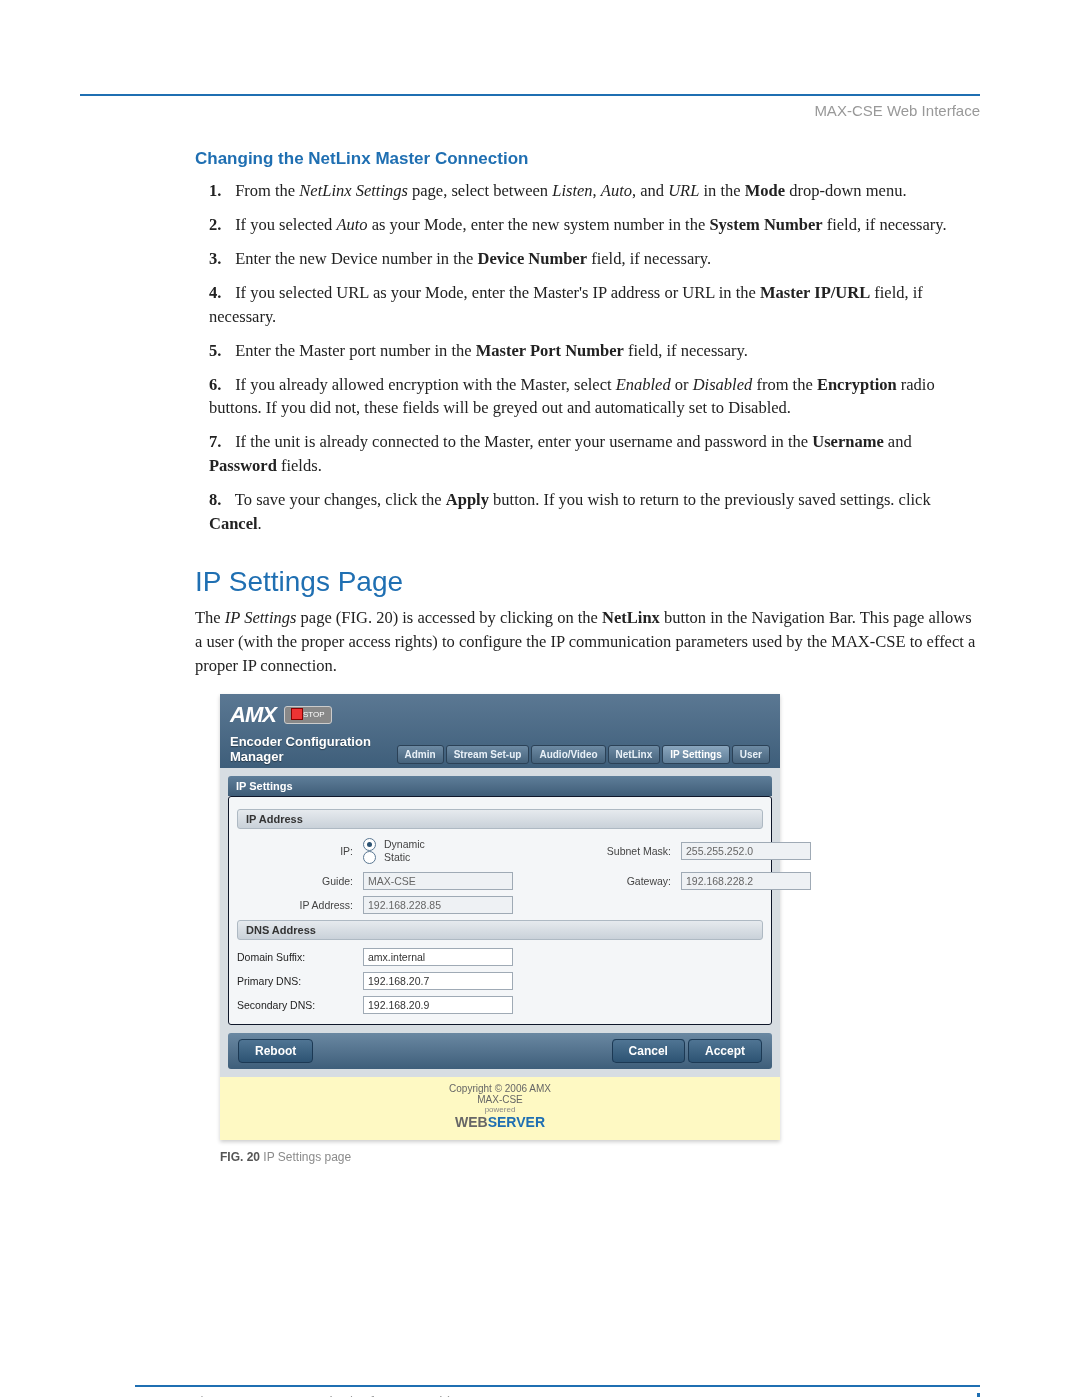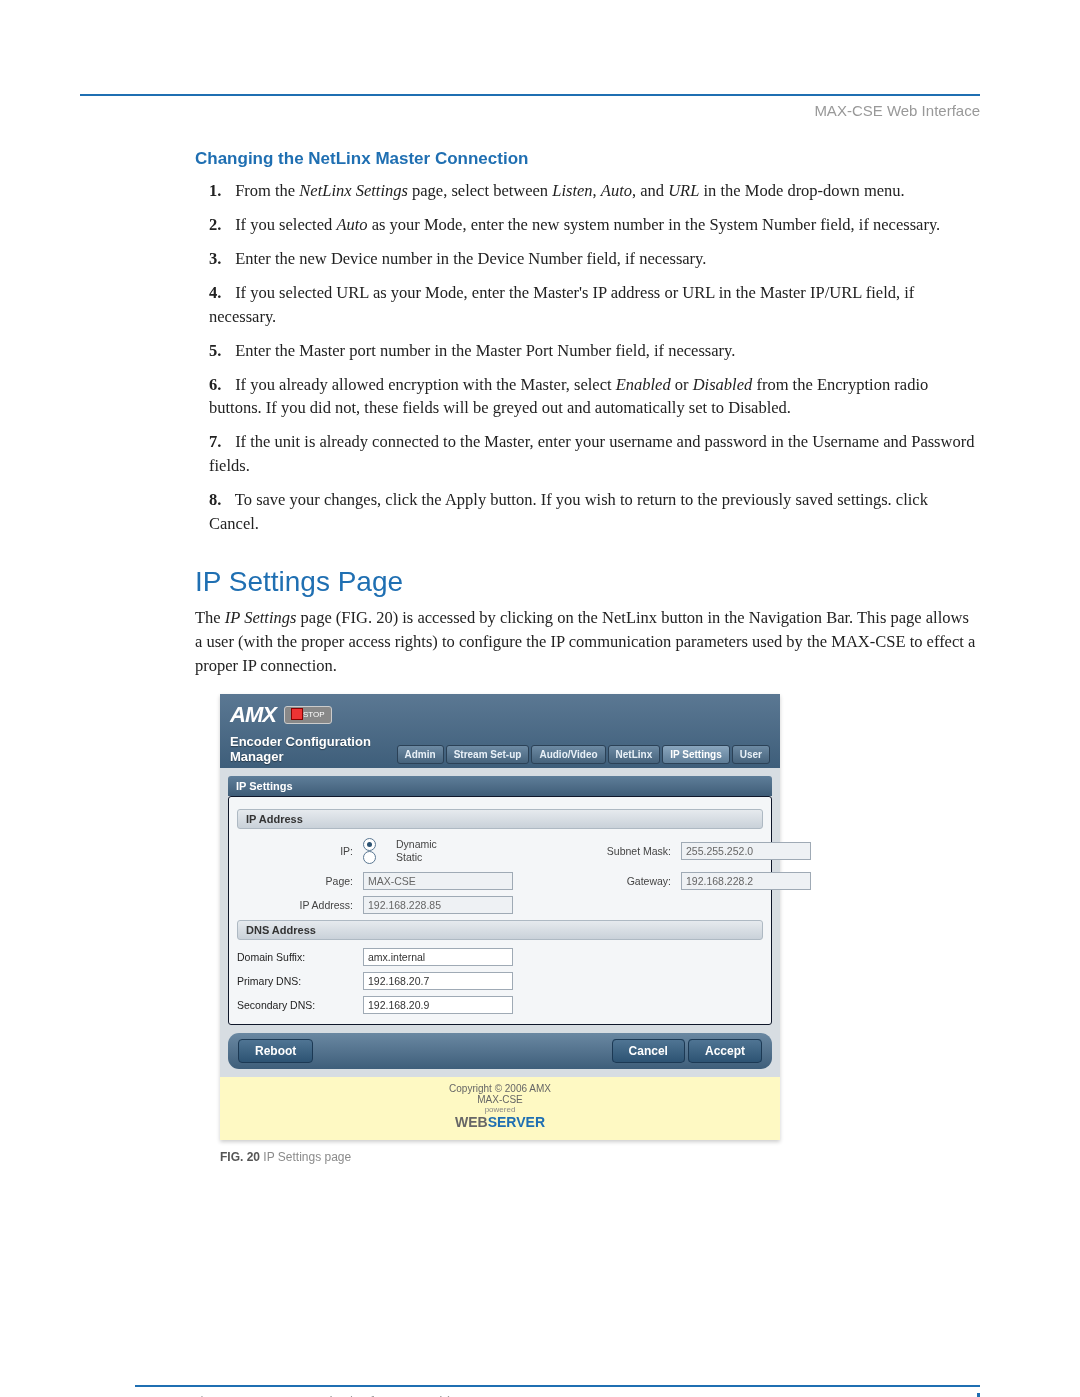--- a/index.html
+++ b/index.html
@@ -55,21 +55,21 @@
     font-family: Arial, Helvetica, sans-serif;
     font-weight: 500;
     font-size: 28px;
     margin: 30px 0 8px 115px;
   }
   .para {
     margin: 0 0 16px 115px;
     font-size: 16.5px;
     line-height: 1.45;
   }
-  .bold { font-weight: normal; }
+  .bold { font-weight: bold; }
   .ital { font-style: italic; }
 
   
   .shot {
     width: 560px;
     margin-left: 140px;
     font-family: Arial, Helvetica, sans-serif;
     font-size: 11px;
     box-shadow: 0 2px 4px rgba(0,0,0,0.2);
   }
@@ -154,35 +154,35 @@
     row-gap:6px;column-gap:6px;align-items:center;
     font-size:10.5px;color:#333;
   }
   .form-grid .lab{ text-align:right; padding-right:4px; color:#444; }
   .fld{
     background:#fff;border:1px solid #9faab5;height:16px;
     font-size:10.5px;padding:0 4px;line-height:16px;color:#333;
   }
   .fld.ro{background:#eef1f4;color:#666;}
   .radio{
-    display:inline-flex;align-items:center;gap:20px;font-size:10.5px;color:#444;
+    display:inline-flex;align-items:center;gap:8px;font-size:10.5px;color:#444;
   }
   .radio .dot{
     width:11px;height:11px;border:1px solid #5b7893;border-radius:50%;
     display:inline-flex;align-items:center;justify-content:center;background:#fff;
   }
   .radio .dot.on::after{content:"";width:5px;height:5px;border-radius:50%;background:#2d5373;}
   .dns-grid{
     display:grid;grid-template-columns:120px 150px;row-gap:6px;column-gap:6px;
     align-items:center;font-size:10.5px;
   }
   .btn-row{
     display:flex;justify-content:space-between;align-items:center;
     background:linear-gradient(#6a88a2,#3e5e7a);
-    padding:6px 10px;border-radius:11px;
+    padding:6px 10px;border-radius:3px;
   }
   .btn{
     background:linear-gradient(#4f7493,#2d5373);
     border:1px solid #1c3954;border-radius:4px;
     color:#fff;font-weight:bold;font-size:12px;padding:4px 16px;
   }
   .shot-foot{
     text-align:center;font-size:10px;color:#666;padding:6px 0 10px;background:#fef9c3;
   }
   .webserver{font-weight:bold;font-size:14px;}
@@ -281,21 +281,21 @@
               </label><br>
             <label class="radio">
                 <span class="dot"></span>
                 <span>Static</span>
               </label>
           </div>
           <div></div>
           <div class="lab">Subnet Mask:</div>
           <div class="fld ro">255.255.252.0</div>
 
-          <div class="lab">Page:</div>
+          <div class="lab">Guide:</div>
           <div class="fld ro">MAX-CSE</div>
           <div></div>
           <div class="lab">Gateway:</div>
           <div class="fld ro">192.168.228.2</div>
 
           <div class="lab">IP Address:</div>
           <div class="fld ro">192.168.228.85</div>
           <div></div>
             <div></div>
             <div></div>

